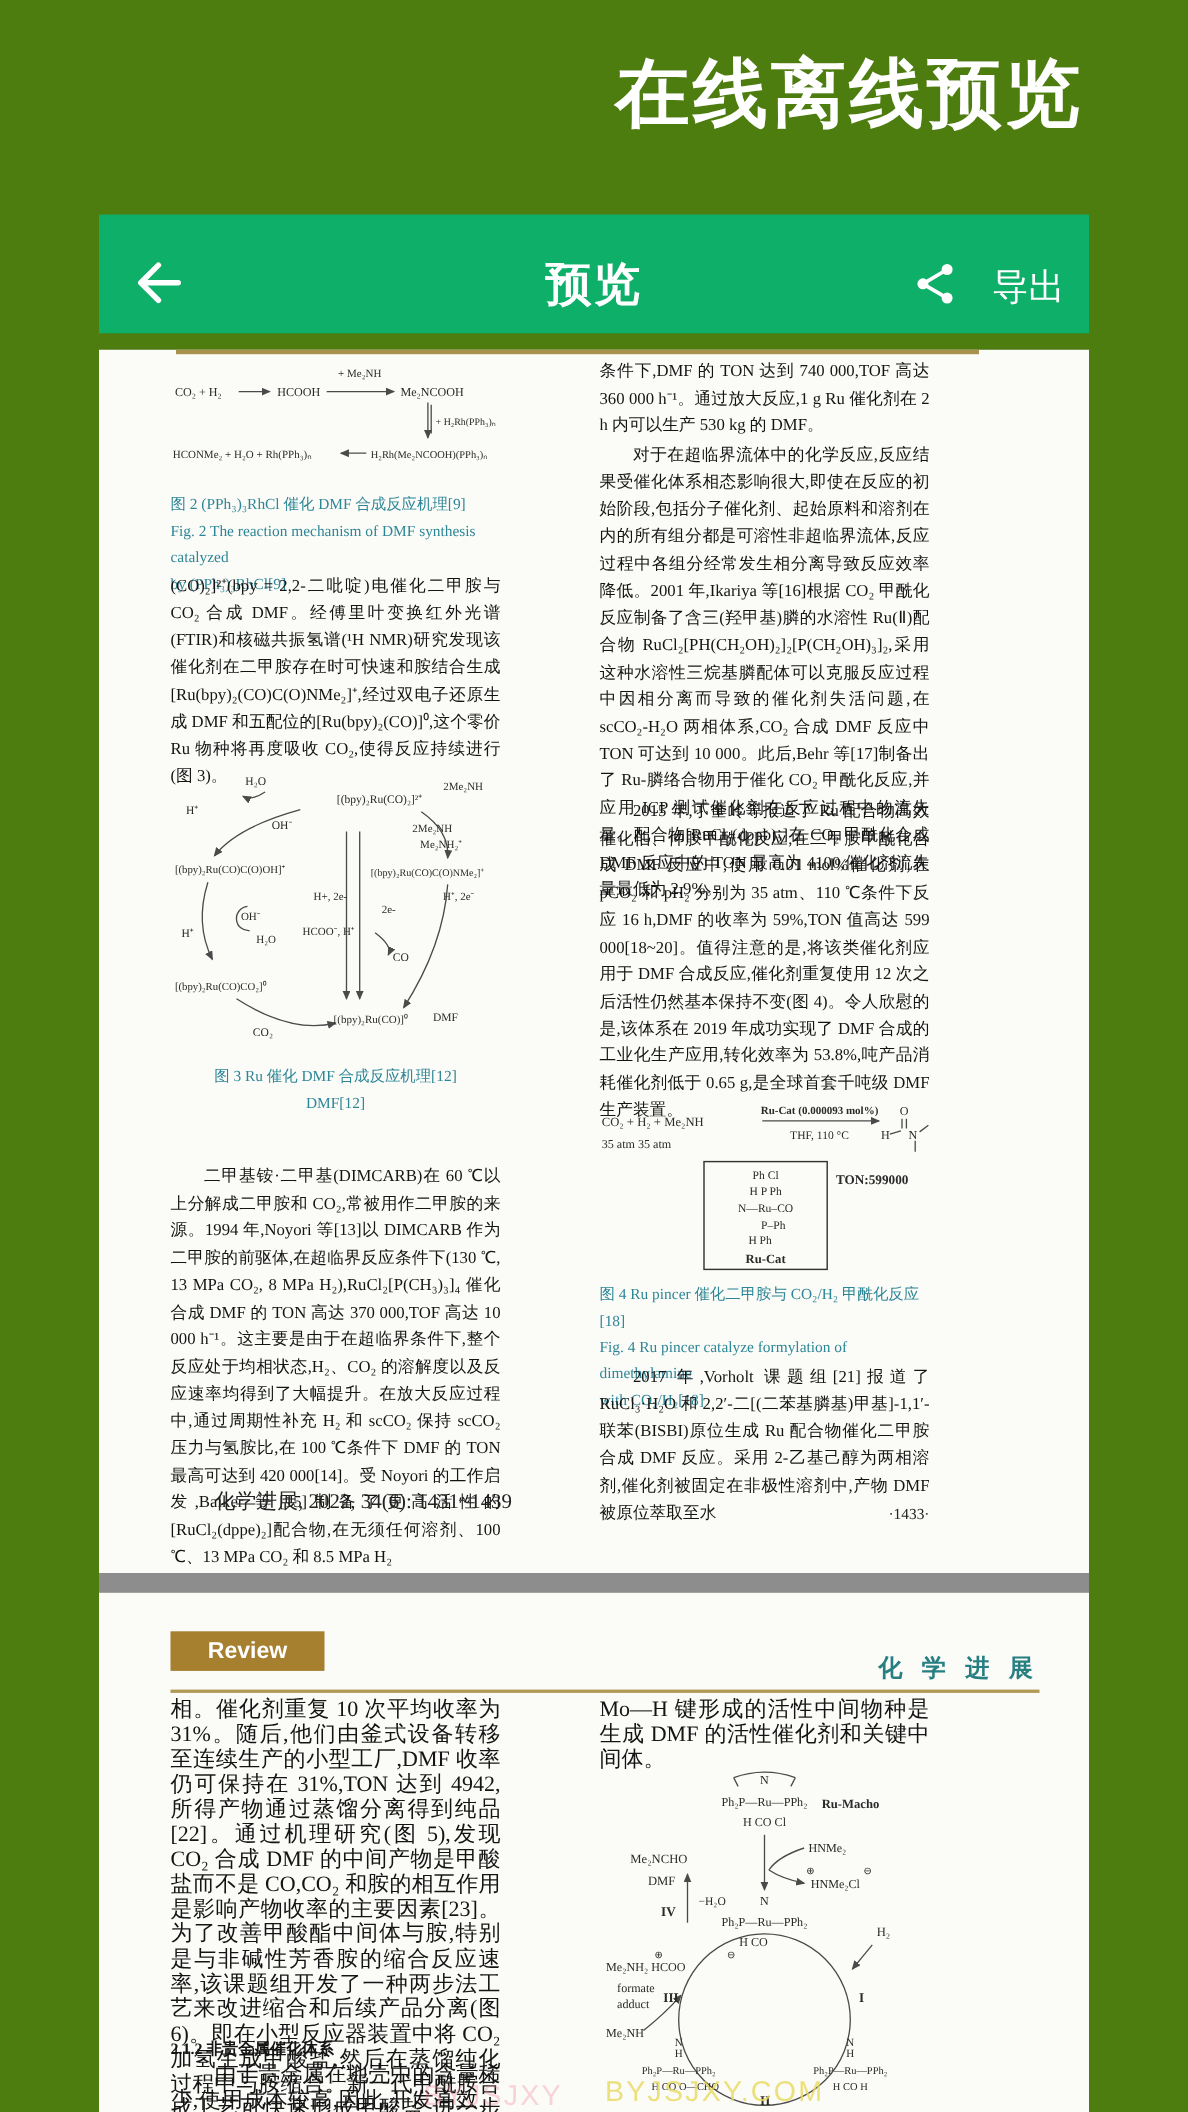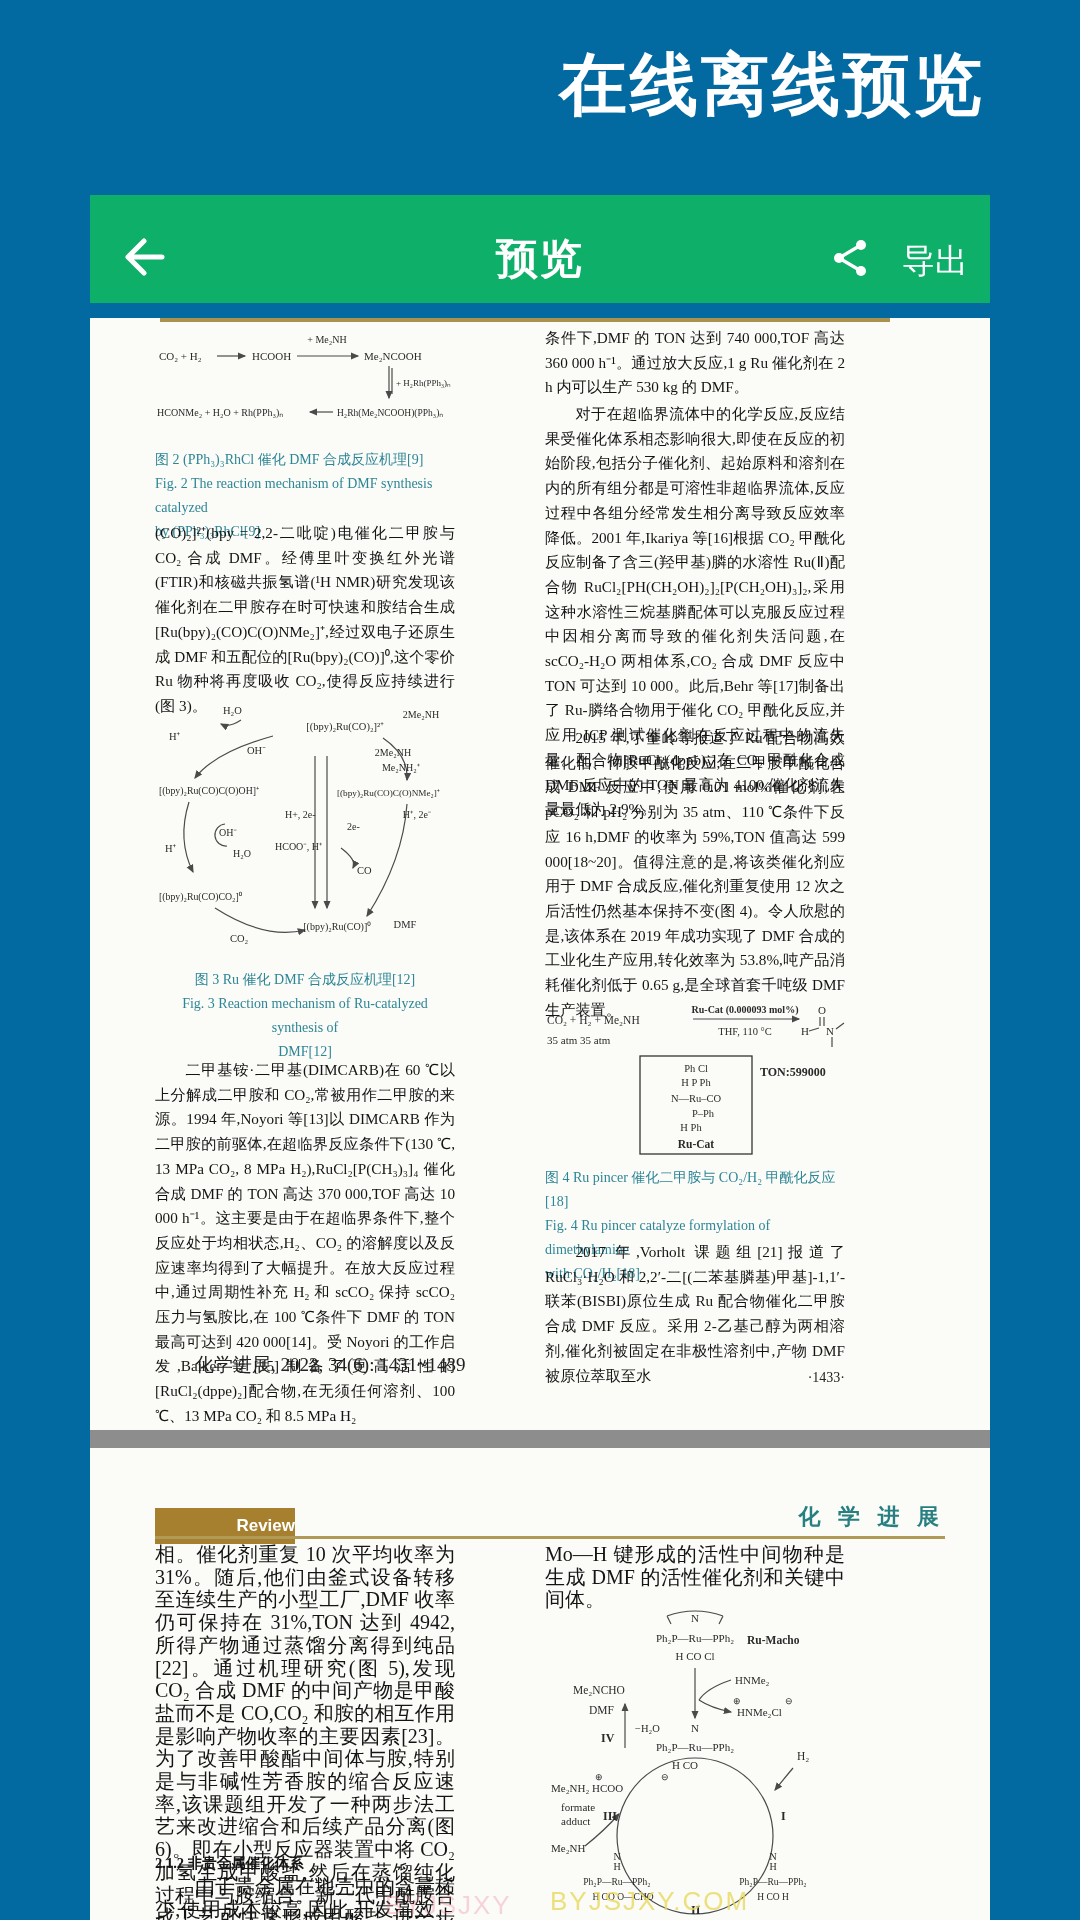--- a/index.html
+++ b/index.html
@@ -1,16 +1,16 @@
 <!DOCTYPE html>
 <html><head>
 <meta charset="utf-8">
 <style>
   html,body{margin:0;padding:0;background:#6982b4;}
-  .stage{position:relative;width:1080px;height:1920px;overflow:hidden;background:#0369a1;
+  .stage{position:relative;width:1080px;height:1920px;overflow:hidden;background:#4d7c0f;
          font-family:"Liberation Sans",sans-serif;}
   .app-heading{position:absolute;top:40px;right:95px;font-size:68px;font-weight:bold;
                color:#ffffff;letter-spacing:3px;}
   
   .appbar{position:absolute;left:90px;top:195px;width:900px;height:108px;background:#0eaf69;}
   .back-btn{position:absolute;left:28px;top:36px;width:52px;height:52px;cursor:pointer;}
   .appbar-title{position:absolute;left:0;right:0;top:36px;text-align:center;color:#fff;
                 font-size:42px;font-weight:bold;letter-spacing:2px;}
   .share-btn{position:absolute;right:118px;top:42px;width:42px;height:42px;cursor:pointer;}
   .export-btn{position:absolute;right:22px;top:44px;color:#fff;font-size:33px;cursor:pointer;}
@@ -24,23 +24,23 @@
   .col{position:absolute;width:300px;}
   .para{margin:0;font-size:15.2px;line-height:24.7px;text-align:justify;}
   .indent{text-indent:2em;}
   .p2 .para{font-size:20px;line-height:22.7px;}
   .caption{color:#2d8696;font-size:14px;line-height:24px;}
   .caption .cline{display:block;}
   .footer-line{font-size:19px;color:#222;margin-left:40px;}
   .pagenum{font-size:14px;text-align:right;color:#222;}
   .sec-head{font-size:14.5px;line-height:22.7px;font-weight:bold;margin:0;}
   
-  .review-badge{position:absolute;left:65px;top:60px;width:140px;height:36px;background:#a6802f;
-                color:#fff;font-family:"Liberation Sans",sans-serif;font-size:17px;font-weight:bold;
-                text-align:right;line-height:36px;}
+  .review-badge{position:absolute;left:65px;top:35px;width:140px;height:36px;background:#a6802f;
+                color:#fff;font-family:"Liberation Sans",sans-serif;font-size:21px;font-weight:bold;
+                text-align:center;line-height:36px;}
   .journal-name{position:absolute;right:45px;top:54px;color:#277f82;font-size:22px;
                 font-weight:bold;letter-spacing:6px;}
   .p2rule{position:absolute;left:65px;top:88px;width:790px;height:3px;background:#b09a55;}
   .wm-yellow{position:absolute;left:460px;top:438px;font-size:26px;letter-spacing:2px;
              color:rgba(233,218,92,0.8);font-family:"Liberation Sans",sans-serif;}
   .wm-pink{position:absolute;left:295px;top:442px;font-size:26px;letter-spacing:2px;
            color:rgba(240,128,150,0.32);font-family:Liberation Sans, sans-serif;}
   svg text{font-family:"Liberation Serif",serif;fill:#2a2a2a;}
   .chem-stroke{stroke:#4a4a4a;stroke-width:1.2;fill:none;}
 </style>
@@ -135,21 +135,20 @@
           <text x="4" y="200" font-size="9.8">[(bpy)₂Ru(CO)CO₂]⁰</text>
           <text x="202" y="174" font-size="10.5">CO</text>
           <text x="182" y="96" font-size="9.2">[(bpy)₂Ru(CO)C(O)NMe₂]⁺</text>
           <text x="182" y="230" font-size="10" text-anchor="middle">[(bpy)₂Ru(CO)]⁰</text>
           <text x="84" y="242" font-size="10.5" text-anchor="middle">CO₂</text>
           <text x="250" y="228" font-size="10.5" text-anchor="middle">DMF</text>
         </svg>
 
         <div class="caption" style="position:absolute;left:0;top:650px;width:300px;text-align:center;">
           <span class="cline">图 3  Ru 催化 DMF 合成反应机理[12]</span>
-          <span class="cline">Fig. 3  Reaction mechanism of Ru-catalyzed synthesis of</span>
           <span class="cline">DMF[12]</span>
         </div>
 
         <p class="para indent" style="position:absolute;left:0;top:740px;width:300px;">二甲基铵·二甲基(DIMCARB)在 60 ℃以上分解成二甲胺和 CO₂,常被用作二甲胺的来源。1994 年,Noyori 等[13]以 DIMCARB 作为二甲胺的前驱体,在超临界反应条件下(130 ℃, 13 MPa CO₂, 8 MPa H₂),RuCl₂[P(CH₃)₃]₄ 催化合成 DMF 的 TON 高达 370 000,TOF 高达 10 000 h⁻¹。这主要是由于在超临界条件下,整个反应处于均相状态,H₂、CO₂ 的溶解度以及反应速率均得到了大幅提升。在放大反应过程中,通过周期性补充 H₂ 和 scCO₂ 保持 scCO₂ 压力与氢胺比,在 100 ℃条件下 DMF 的 TON 最高可达到 420 000[14]。受 Noyori 的工作启发,Baiker 等[15]制备了更高活性的[RuCl₂(dppe)₂]配合物,在无须任何溶剂、100 ℃、13 MPa CO₂ 和 8.5 MPa H₂</p>
 
         <div class="footer-line" style="position:absolute;left:0;top:1034px;width:300px;">化学进展, 2022, 34(6): 1431~1439</div>
       </div>
 
       <div class="col" style="left:455px;top:0;">
         <p class="para" style="position:absolute;left:0;top:8px;width:300px;">条件下,DMF 的 TON 达到 740 000,TOF 高达 360 000 h⁻¹。通过放大反应,1 g Ru 催化剂在 2 h 内可以生产 530 kg 的 DMF。</p>

